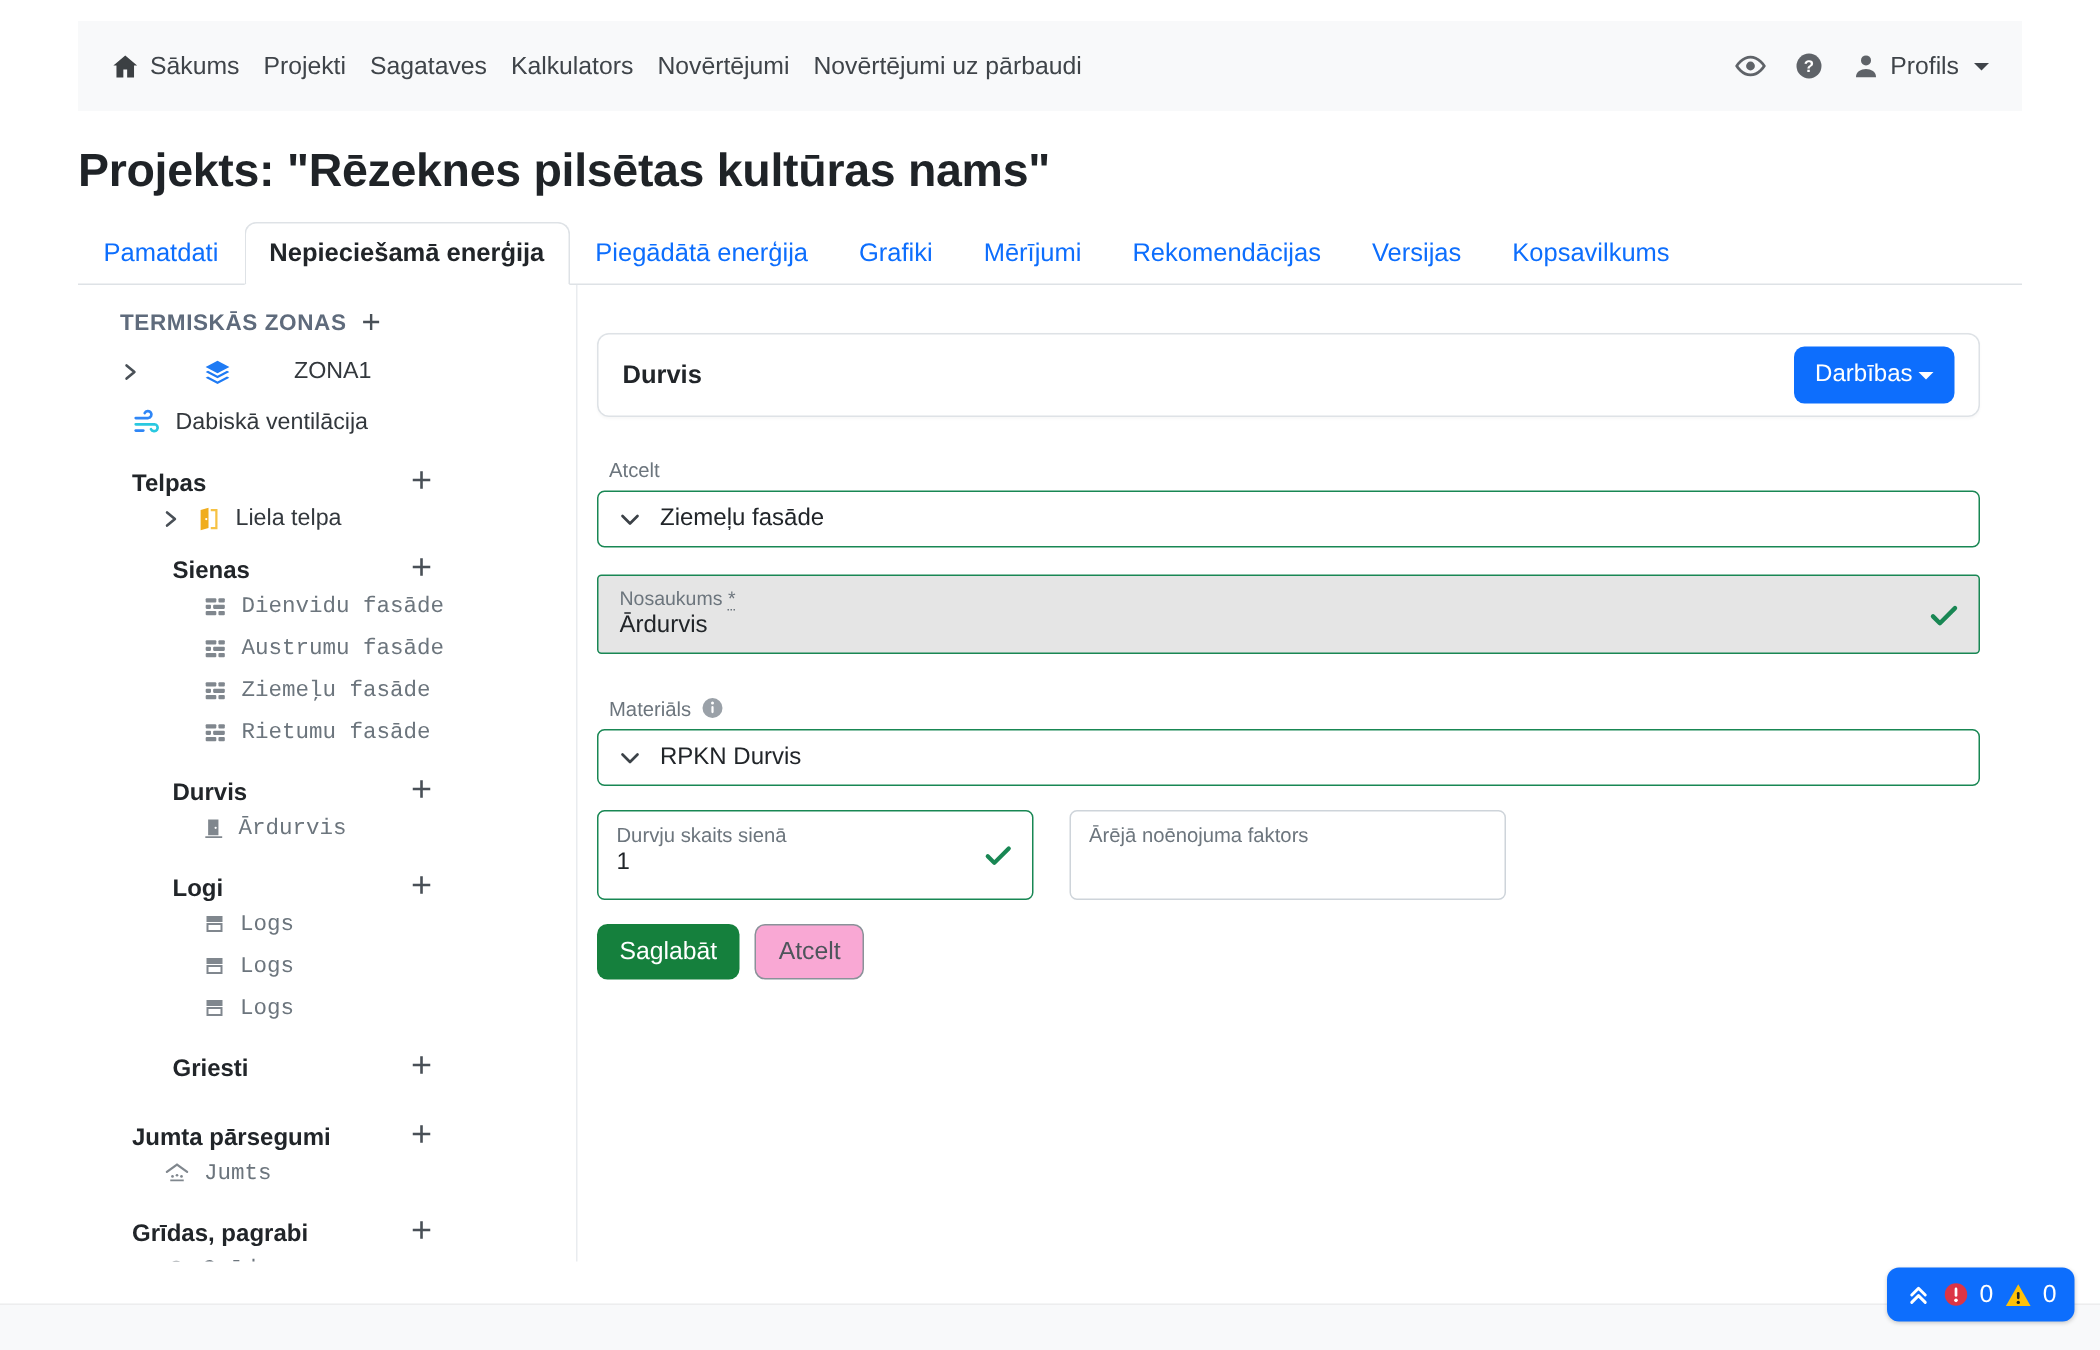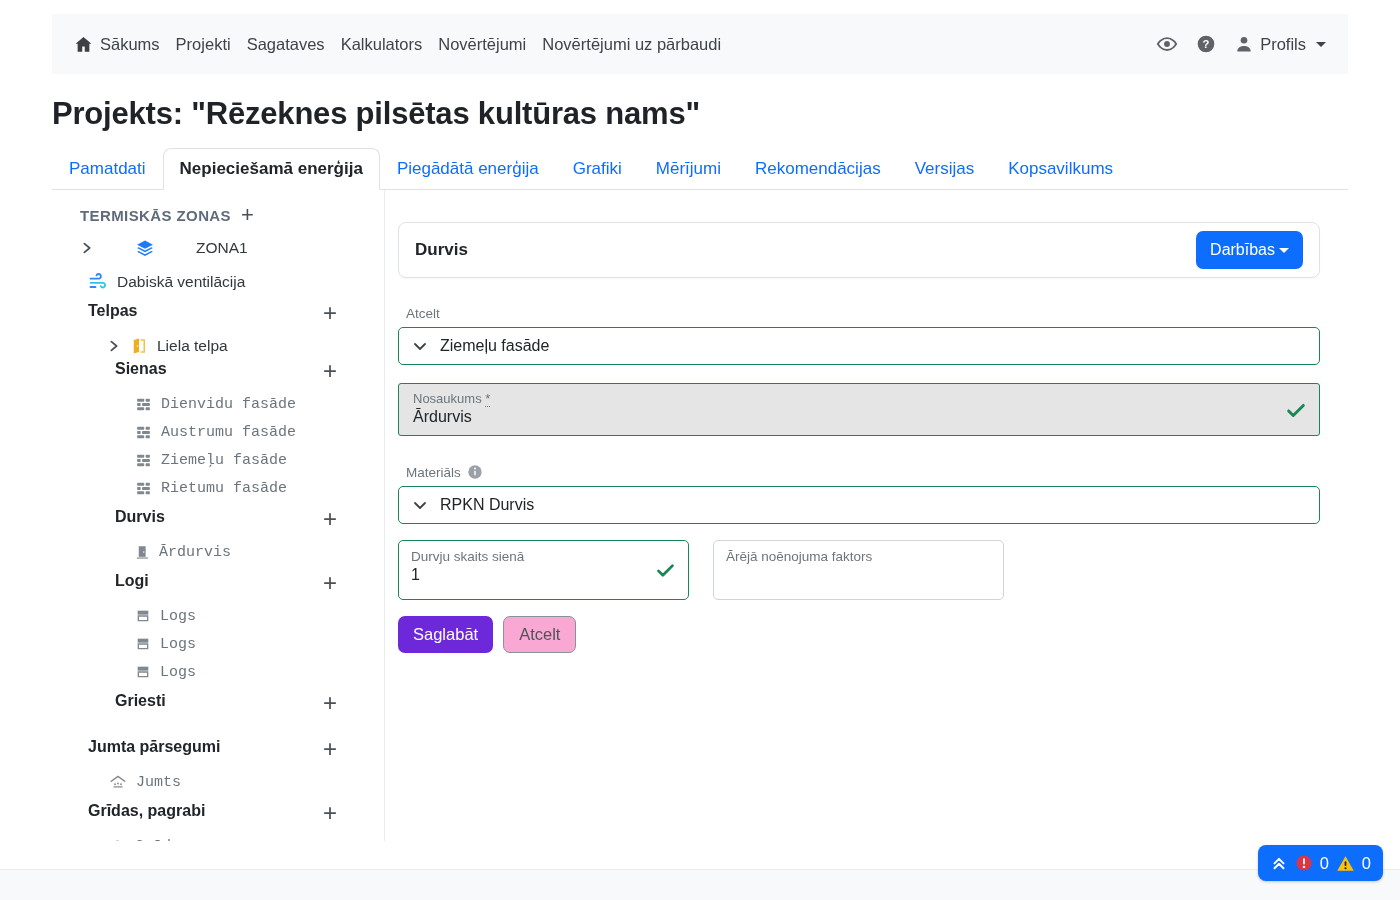--- a/index.html
+++ b/index.html
@@ -50,22 +50,22 @@
   .main { flex:1; padding:32px 0 0 13px; }
 
   
   .s-section {
     display:flex; align-items:center; gap:10px; padding-left:28px; height:30px;
     color:#5f6b7c; font-weight:700; font-size:15px; letter-spacing:.4px;
   }
   .s-row { display:flex; align-items:center; gap:9px; height:28px; font-size:15.5px; color:#33383d; cursor:pointer; }
   .s-row.child { color:#6c757d; font-size:15px;font-family:Liberation Mono, monospace; }
   .s-group {
-    display:flex; align-items:flex-start; justify-content:space-between;
-    height:30px; font-weight:700; font-size:16px; color:#212529; margin-right:47px;
+    display:flex; align-items:flex-end; justify-content:space-between;
+    height:30px; font-weight:700; font-size:16px; color:#212529; margin-right:96px;
   }
   .ind0 { padding-left:28px;gap:41px; }
   .ind1 { padding-left:36px; }
   .ind1b { padding-left:55px; }
   .ind2 { padding-left:63px; }
   .ind2b { padding-left:57px; }
   .ind3 { padding-left:83px; }
   .mt4 { margin-top:4px; } .mt6 { margin-top:6px; } .mt16 { margin-top:16px; }
   .plus { font-size:24px; font-weight:300; color:#495057; line-height:22px; cursor:pointer; }
   .s-section .plus { font-size:22px; }
@@ -113,21 +113,21 @@
   }
   .small-box.valid { border:1px solid #198754; }
   .small-box.plain { border:1px solid #ced4da; }
   .small-box .inner-label { font-size:13.5px; color:#6c757d; }
   .small-box input {
     border:none; outline:none; width:210px; font-size:16px; color:#212529;
     font-family:inherit; padding:2px 0 0; background:transparent;
   }
 
   .btn-row { display:flex; gap:10px; margin-top:16px; }
-  .btn-save { background:#6d28d9; color:#fff; font-size:16.5px; border-radius:7px; height:37px; padding:0 15px; }
+  .btn-save { background:#15803d; color:#fff; font-size:16.5px; border-radius:7px; height:37px; padding:0 15px; }
   .btn-cancel {
     background:#f9a8d4; color:#4d555b; font-size:16.5px; border-radius:7px; height:37px; padding:0 15px;
     border:1px solid #8a9299;
   }
 
   
   .footer-strip {
     position:absolute; left:0; bottom:0; width:1400px; height:31px;
     background:#f8f9fa; border-top:1px solid #ededee;
   }

